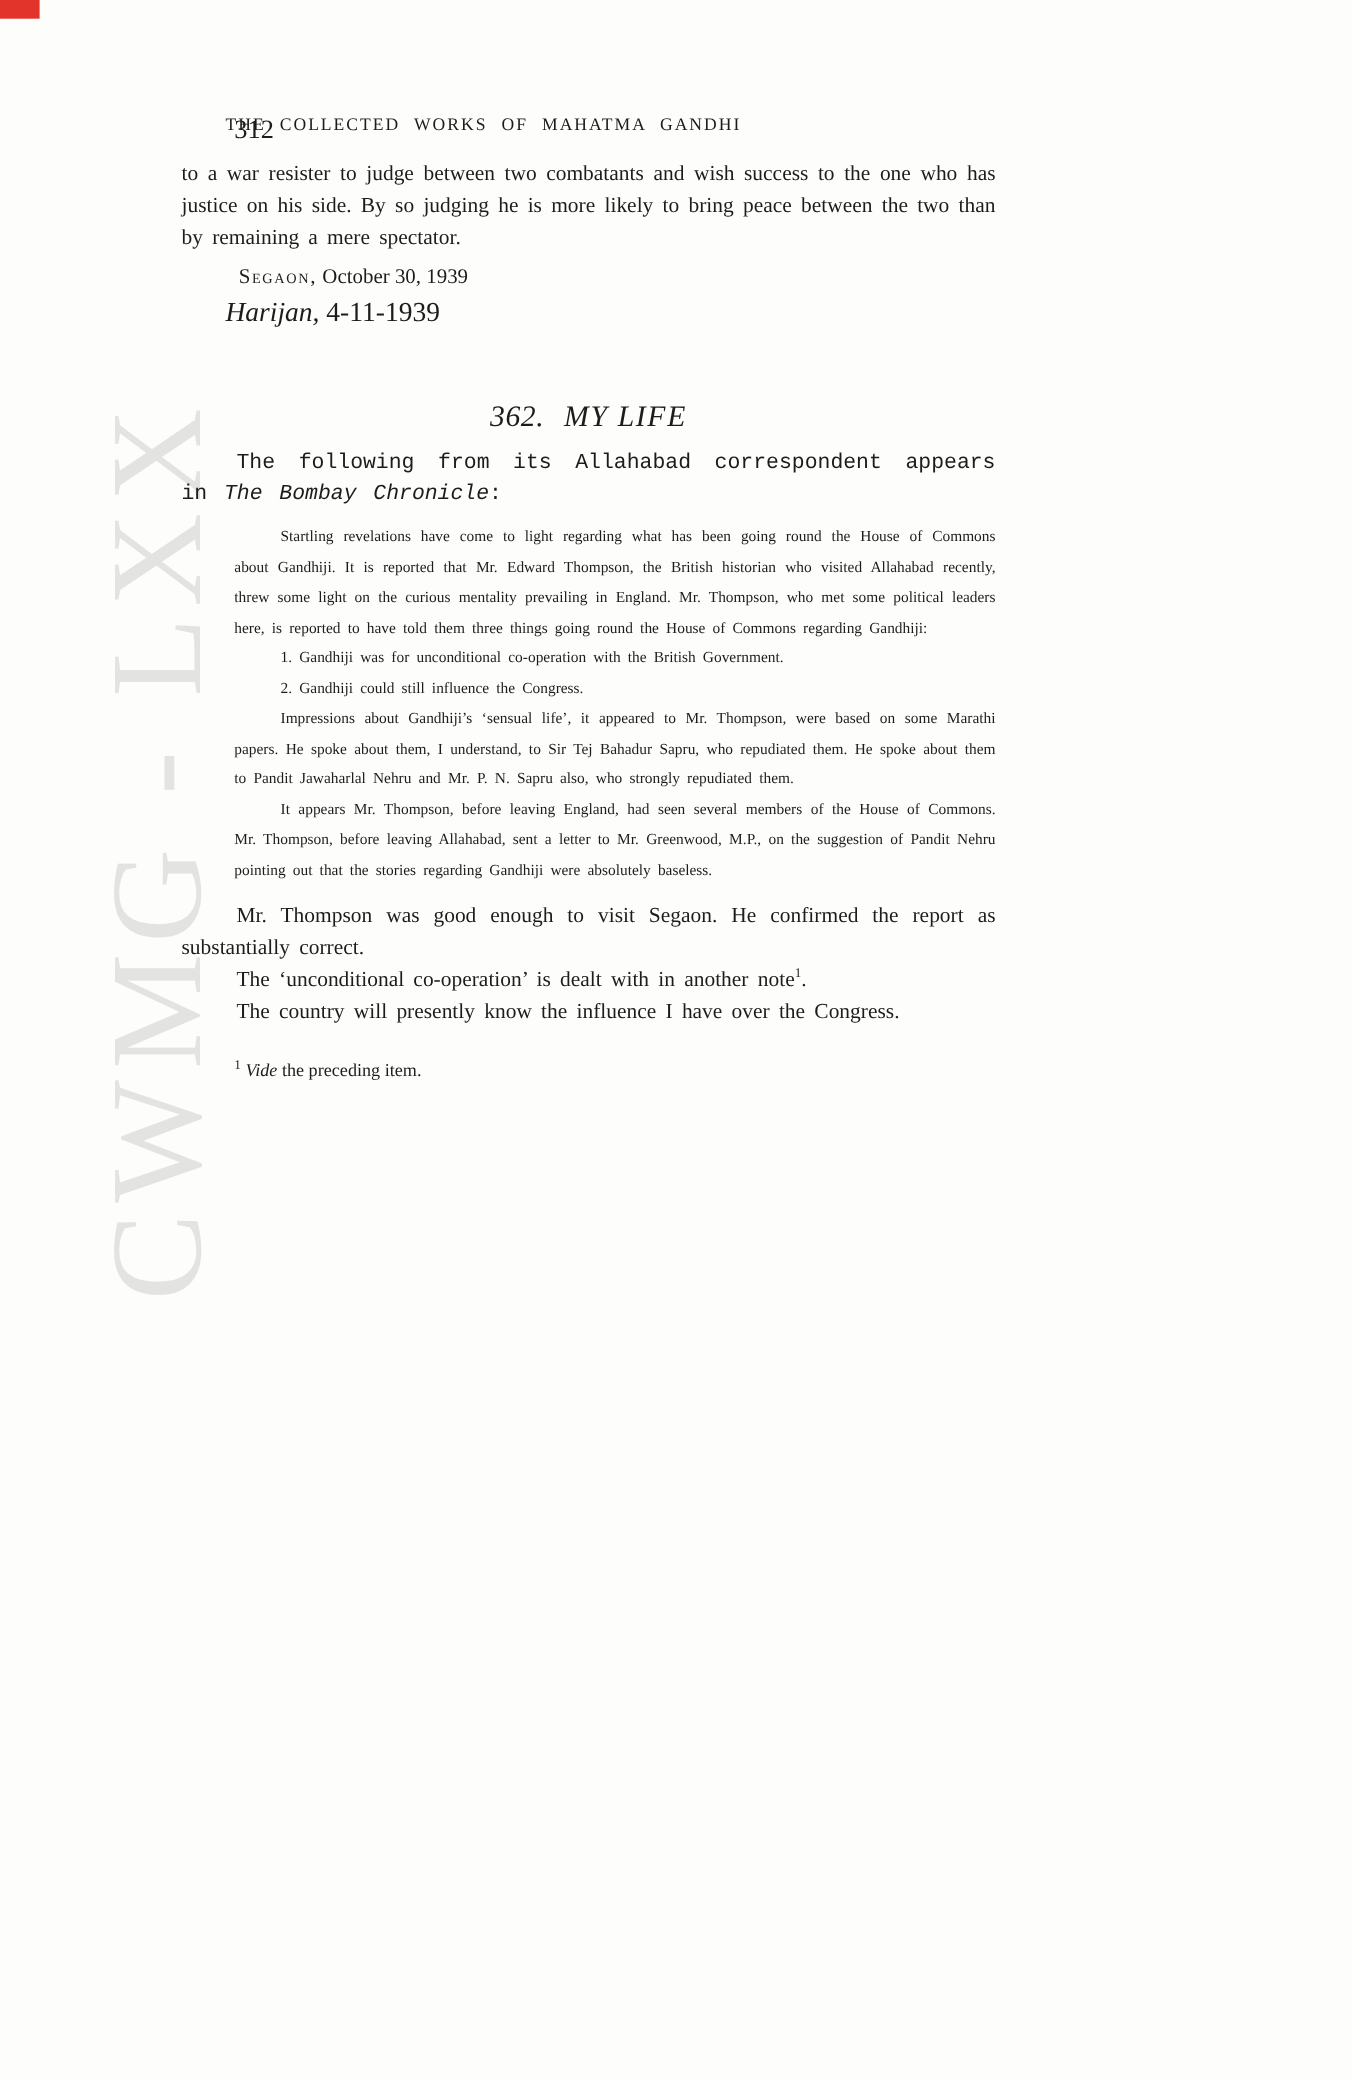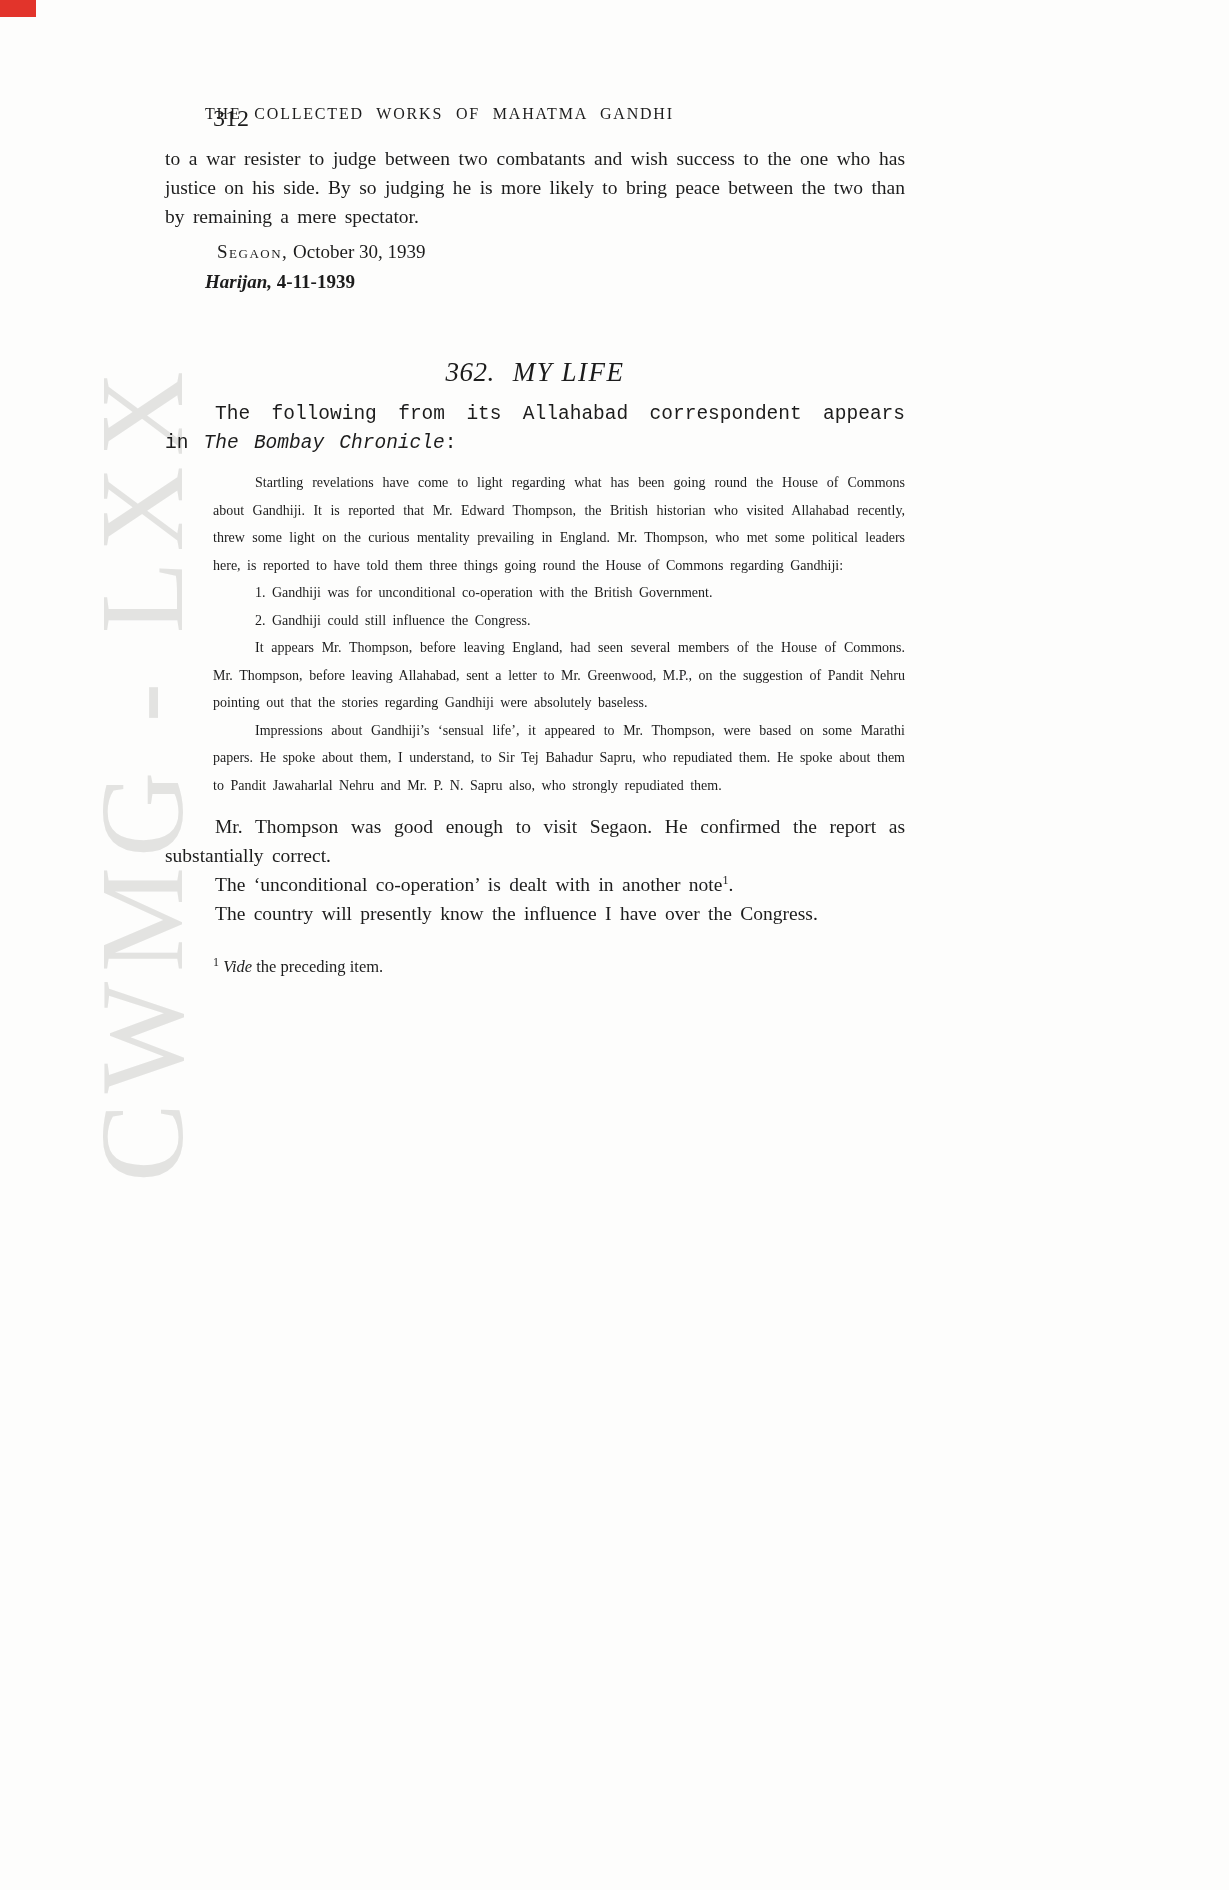--- a/index.html
+++ b/index.html
@@ -70,22 +70,21 @@
     padding-left: 52px;
     font-size: 19px;
   }
   .sc {
     font-variant: small-caps;
     letter-spacing: 1.5px;
   }
   .source-line {
     margin: 8px 0 0 0;
     padding-left: 40px;
-    font-size: 19px;
-    font-weight: bold;
+    font-size: 25px;
   }
   .it { font-style: italic; }
   .item-heading {
     margin: 64px 0 0 0;
     text-align: center;
     font-style: italic;
     font-weight: normal;
     font-size: 27px;
     letter-spacing: 0.5px;
   }
@@ -130,22 +129,22 @@
   <p class="source-line"><span class="it">Harijan,</span> <span>4-11-1939</span></p>
 
   <h2 class="item-heading"><span>362.</span><span class="title-part">MY LIFE</span></h2>
 
   <p class="body-text intro indent"><span>The following from its Allahabad correspondent appears in</span> <span class="it">The Bombay Chronicle</span><span>:</span></p>
 
   <div class="extract">
     <p>Startling revelations have come to light regarding what has been going round the House of Commons about Gandhiji. It is reported that Mr. Edward Thompson, the British historian who visited Allahabad recently, threw some light on the curious mentality prevailing in England. Mr. Thompson, who met some political leaders here, is reported to have told them three things going round the House of Commons regarding Gandhiji:</p>
     <p>1. Gandhiji was for unconditional co-operation with the British Government.</p>
     <p>2. Gandhiji could still influence the Congress.</p>
+    <p>Impressions about Gandhiji’s ‘sensual life’, it appeared to Mr. Thompson, were based on some Marathi papers. He spoke about them, I understand, to Sir Tej Bahadur Sapru, who repudiated them. He spoke about them to Pandit Jawaharlal Nehru and Mr. P. N. Sapru also, who strongly repudiated them.</p>
     <p>It appears Mr. Thompson, before leaving England, had seen several members of the House of Commons. Mr. Thompson, before leaving Allahabad, sent a letter to Mr. Greenwood, M.P., on the suggestion of Pandit Nehru pointing out that the stories regarding Gandhiji were absolutely baseless.</p>
-    <p>Impressions about Gandhiji’s ‘sensual life’, it appeared to Mr. Thompson, were based on some Marathi papers. He spoke about them, I understand, to Sir Tej Bahadur Sapru, who repudiated them. He spoke about them to Pandit Jawaharlal Nehru and Mr. P. N. Sapru also, who strongly repudiated them.</p>
   </div>
 
   <div class="closing">
     <p class="body-text indent">Mr. Thompson was good enough to visit Segaon. He confirmed the report as substantially correct.</p>
     <p class="body-text indent"><span>The ‘unconditional co-operation’ is dealt with in another note</span><sup>1</sup><span>.</span></p>
     <p class="body-text indent">The country will presently know the influence I have over the Congress.</p>
   </div>
 
   <p class="footnote"><sup>1</sup> <span class="it">Vide</span> <span>the preceding item.</span></p>
 

